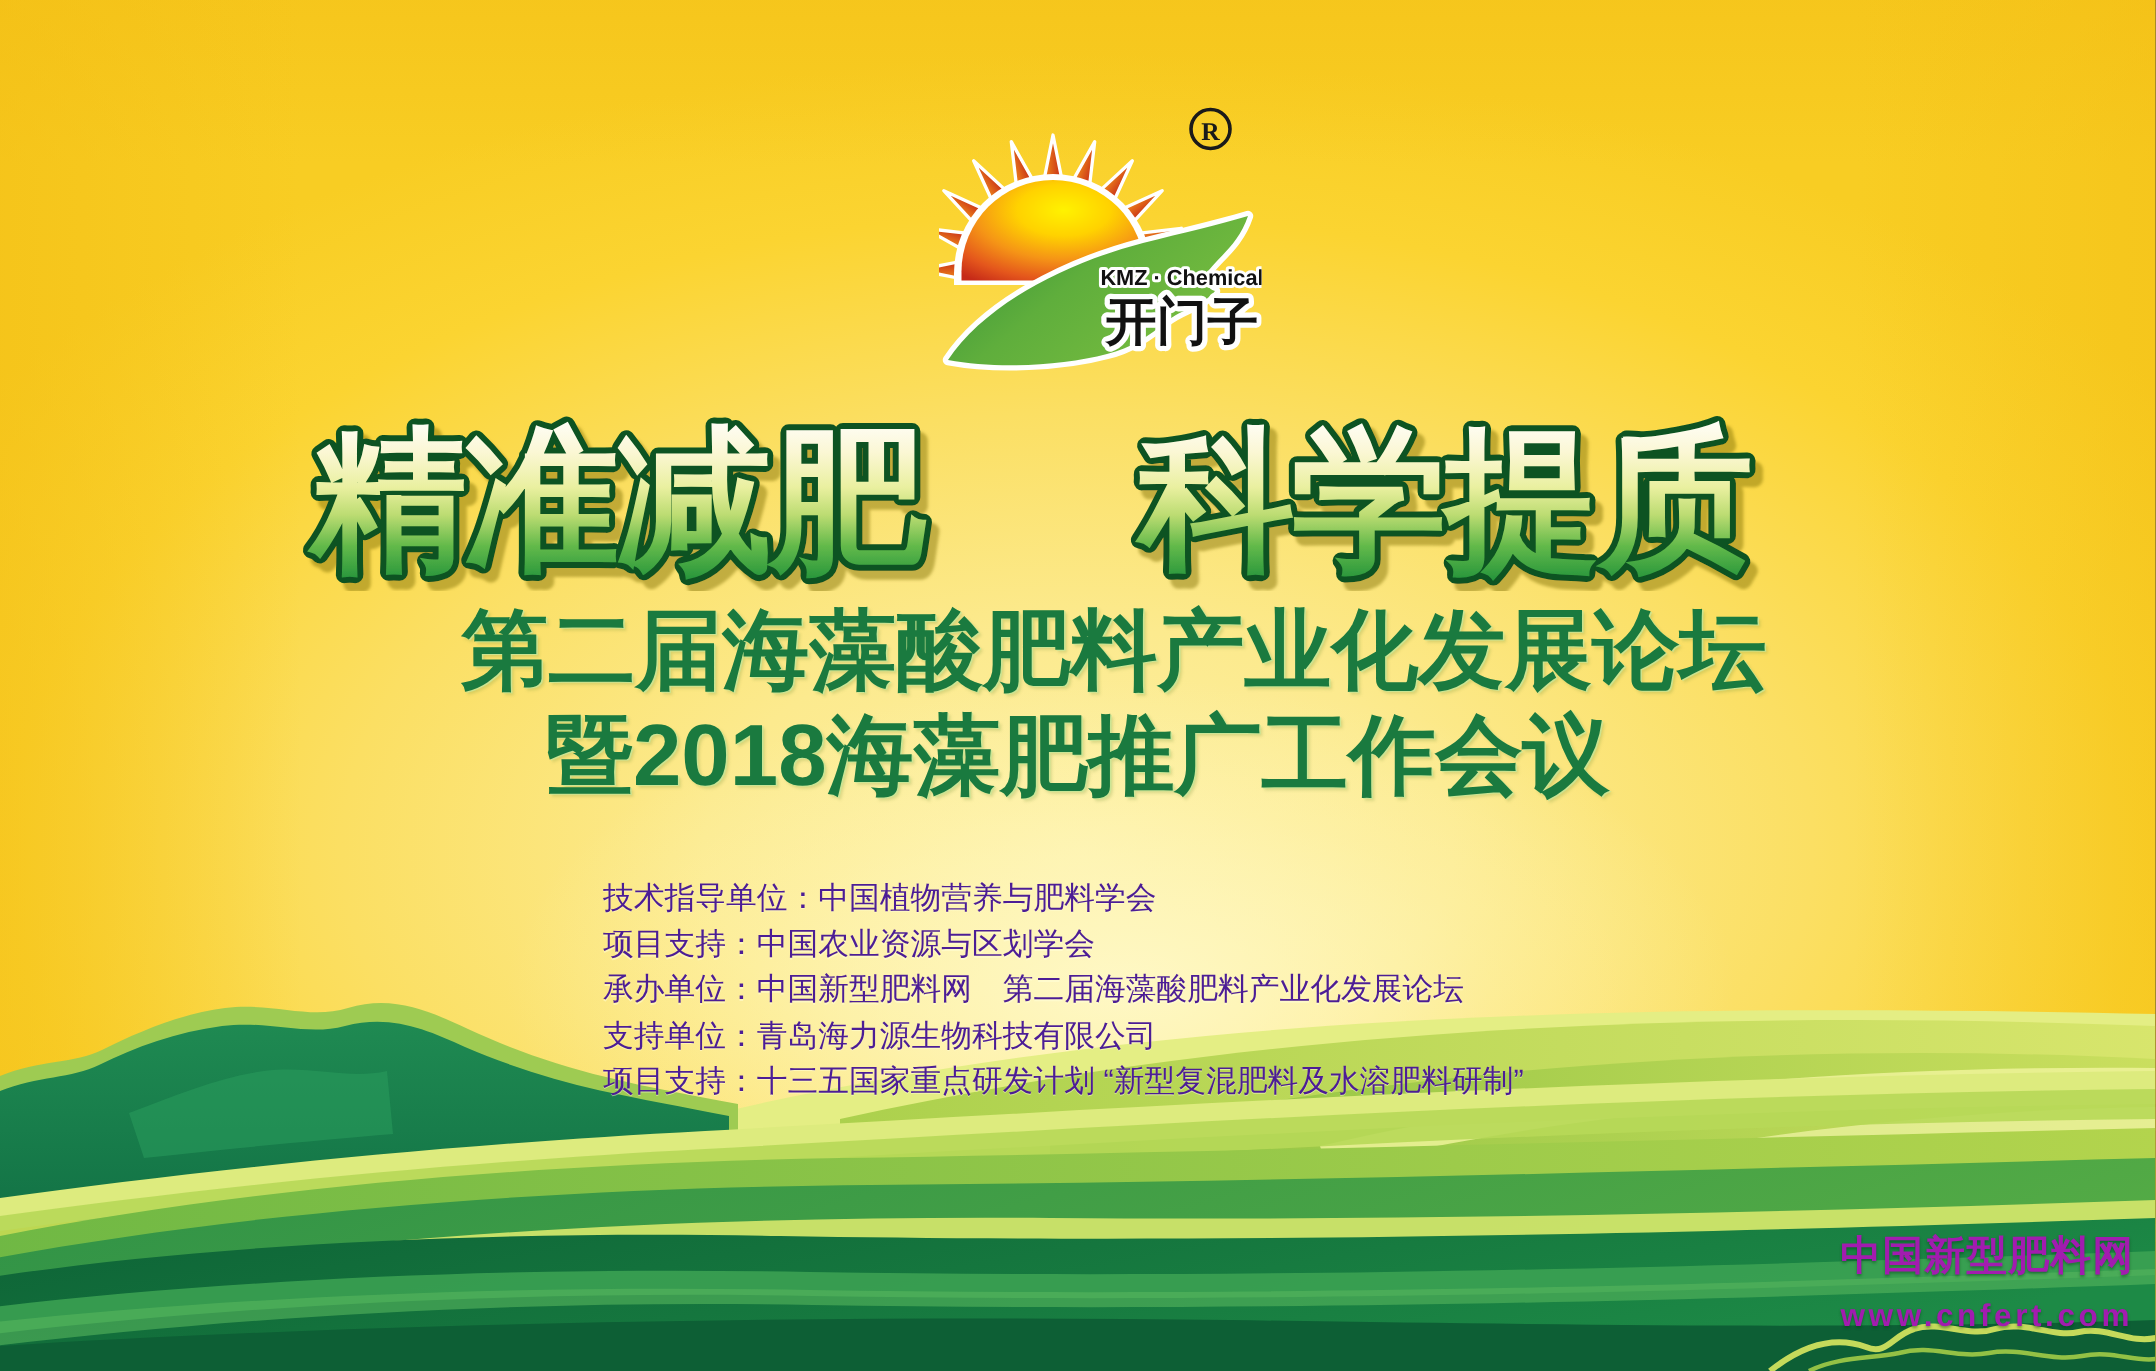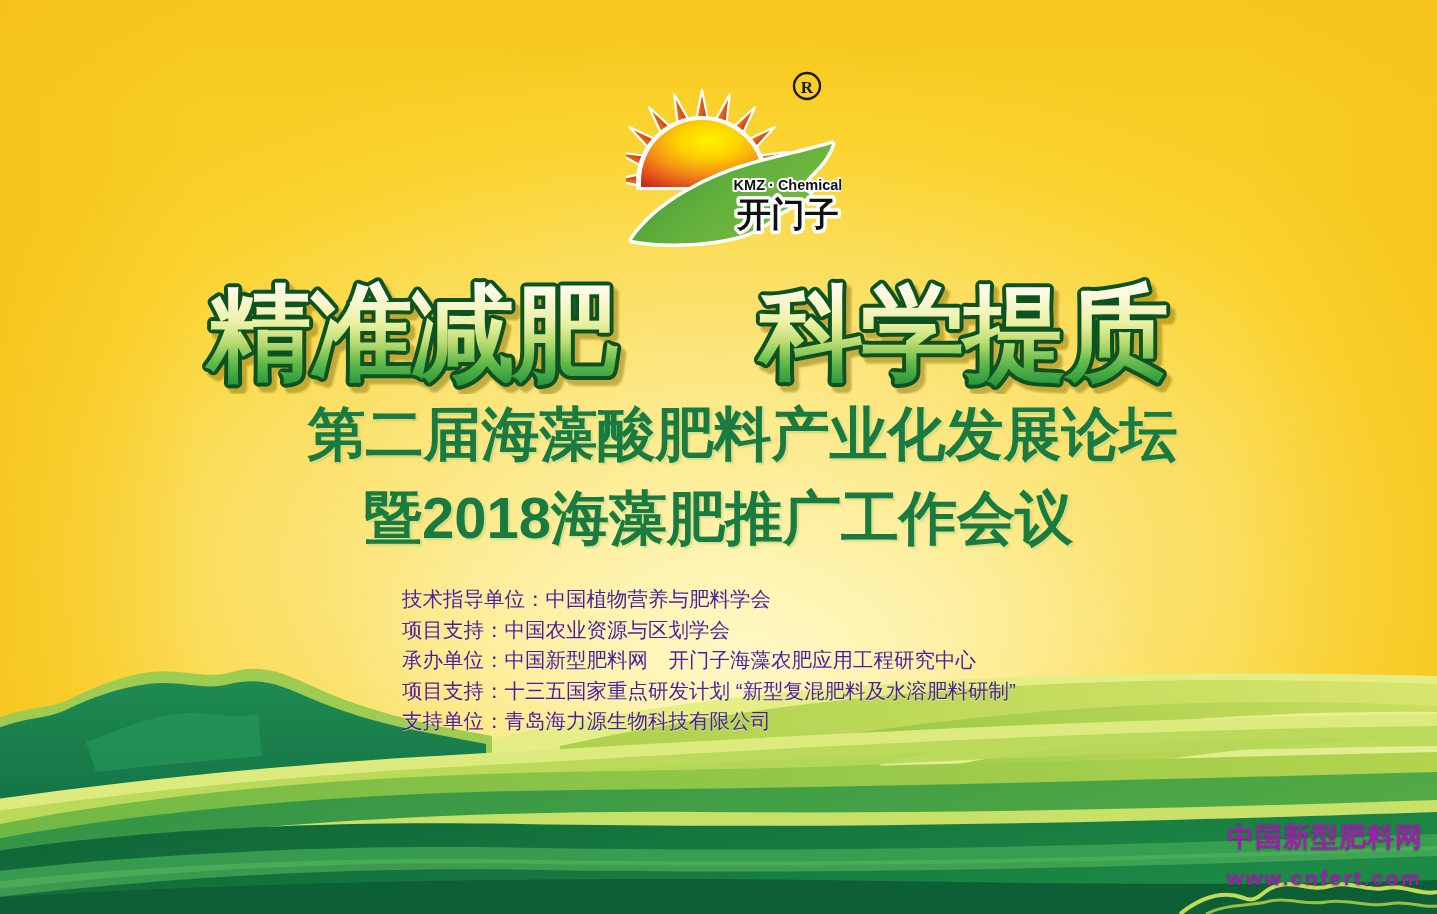--- a/index.html
+++ b/index.html
@@ -74,21 +74,21 @@
   .sub{
     font-family:"Liberation Sans","DejaVu Sans",sans-serif;
     font-weight:700;
     color:#1a7a3f;
     line-height:1.07;
     letter-spacing:0px;
     text-shadow: 1px 1px 0 rgba(200,230,150,.85), 2px 2px 2px rgba(120,150,60,.25);
     white-space:nowrap;
   }
   .sub-1{ font-size:58px;padding-left:48px; }
-  .sub-2{ font-size:58px; margin-top:22px; }
+  .sub-2{ font-size:58px; margin-top:8px; }
 
   
   .credits{
     position:absolute;
     left:402px; top:584px;
     color:#4c1d95;
     font-family:"Liberation Sans","DejaVu Sans",sans-serif;
     font-size:20.5px;
     line-height:30.5px;
     font-weight:400;
@@ -328,23 +328,23 @@
   </div>
 
   <div class="subs">
     <div class="sub sub-1">第二届海藻酸肥料产业化发展论坛</div>
     <div class="sub sub-2">暨2018海藻肥推广工作会议</div>
   </div>
 
   <div class="credits">
     <div>技术指导单位：中国植物营养与肥料学会</div>
     <div>项目支持：中国农业资源与区划学会</div>
-    <div>承办单位：中国新型肥料网　开门子海藻农肥应用工程研究中心</div>
+    <div>承办单位：中国新型肥料网　第二届海藻酸肥料产业化发展论坛</div>
+    <div>支持单位：青岛海力源生物科技有限公司</div>
     <div>项目支持：十三五国家重点研发计划 “新型复混肥料及水溶肥料研制”</div>
-    <div>支持单位：青岛海力源生物科技有限公司</div>
   </div>
 
   <div class="watermark">
     <div class="wm-cn">中国新型肥料网</div>
     <div class="wm-url">www.cnfert.com</div>
   </div>
 
 </div>
 
 </body></html>

